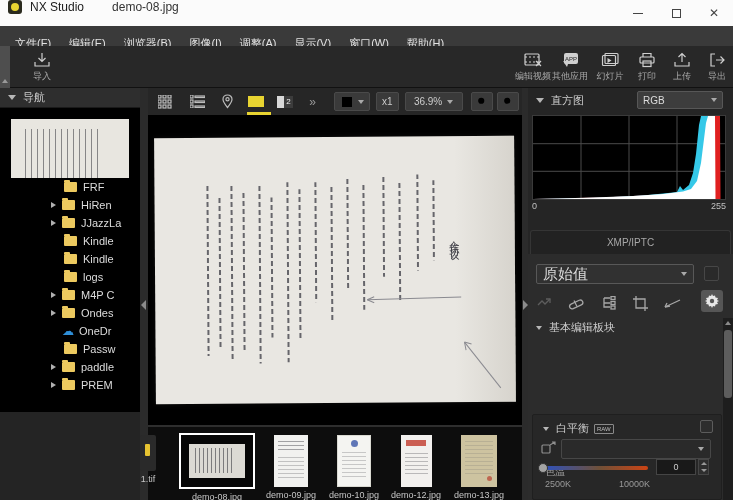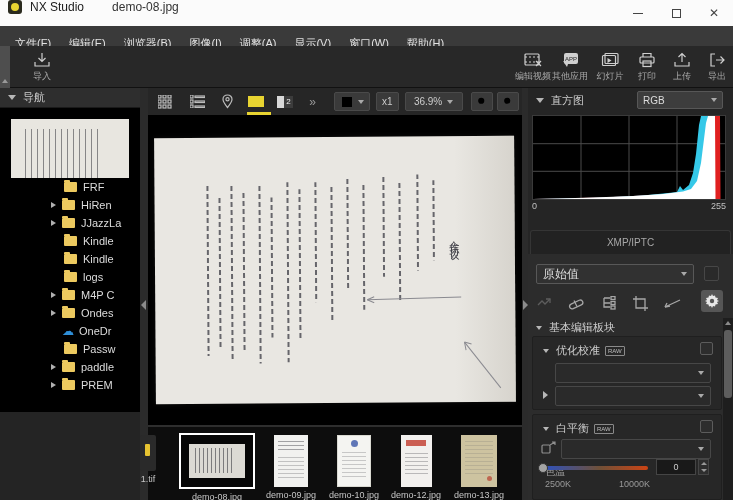--- a/index.html
+++ b/index.html
@@ -96,21 +96,21 @@
   .rightpanel{left:528px;top:88px;width:205px;height:412px;background:#252525}
   .rp-h{position:absolute;left:0;top:0;width:205px;height:25px;display:flex;align-items:center;padding-left:8px;color:#cfcfcf}
   .rgbsel{position:absolute;right:10px;top:3px;width:86px;height:18px;background:#3d3d3d;border:1px solid #575757;border-radius:2px;display:flex;align-items:center;padding:0 5px;color:#ddd;font-size:10px}
   .rgbsel .ddc{margin-left:auto}
   .histbox{position:absolute;left:4px;top:27px;width:194px;height:85px;background:#000;border:1px solid #3a3a3a}
   .histlabels{position:absolute;left:4px;top:113px;width:194px;display:flex;justify-content:space-between;font-size:9px;color:#c0c0c0}
   .tabs{position:absolute;left:2px;top:142px;width:201px;height:24px;display:flex;gap:2px}
   .tab{flex:1;background:#222;color:#a8a8a8;font-size:10px;display:flex;align-items:center;justify-content:center;border-radius:3px 3px 0 0;border:1px solid #353535;border-bottom:none}
   .tab.active{background:#3e3e3e;color:#e8e8e8}
   .adjpanel{position:absolute;left:0px;top:166px;width:205px;height:246px;background:#2c2c2c}
-  .sel{background:#313131;border:1px solid #585858;border-radius:2px;height:20px;display:flex;align-items:center;padding:0 6px;color:#ddd;font-size:12px;position:absolute}
+  .sel{background:#313131;border:1px solid #585858;border-radius:2px;height:20px;display:flex;align-items:center;padding:0 6px;color:#ddd;font-size:15px;position:absolute}
   .sel .ddc{margin-left:auto}
   .sel.empty{background:#2a2a2a;border-color:#474747}
   .minisq{position:absolute;width:15px;height:15px;background:#2a2a2a;border:1px solid #474747;border-radius:2px}
   .toolsrow{position:absolute;left:8px;top:38px;width:190px;height:22px;display:flex;align-items:center;gap:16px}
   .toolsrow svg{stroke:#a7a7a7;fill:none;stroke-width:1.3}
   .gearbtn{position:absolute;right:10px;top:36px;width:22px;height:22px;background:#565656;border-radius:3px;display:flex;align-items:center;justify-content:center}
   .sec-h{position:absolute;display:flex;align-items:center;color:#cfcfcf;font-size:11px}
   .rawbadge{display:inline-block;border:1px solid #8a8a8a;color:#bdbdbd;font-size:6px;padding:0 2px;margin-left:5px;line-height:8px;border-radius:1px}
   .chk{position:absolute;width:13px;height:13px;background:#2d2d2d;border:1px solid #5c5c5c;border-radius:2px}
   .secbox{position:absolute;left:4px;width:190px;background:#272727;border:1px solid #1f1f1f;border-radius:2px}
@@ -547,35 +547,20 @@
           <path d="M7 0l1 2 2-.5.5 2L13 4l-1 2 2 1-2 1 1 2-2.5.5-.5 2-2-.5-1 2-1-2-2 .5-.5-2L1 10l1-2-2-1 2-1-1-2 2.5-.5.5-2 2 .5z"></path>
           <circle cx="7" cy="7" r="2.2" fill="#565656"></circle>
         </svg>
     </span>
 
     <div class="sec-h" style="left:8px;top:66px">
       <i class="caret-d sm"></i>
       <span>基本编辑板块</span>
     </div>
 
-    <div class="secbox" style="top:82px;height:74px">
-      <div class="sec-h" style="left:10px;top:6px">
-        <i class="caret-d sm"></i>
-        <span>优化校准</span>
-        <span class="rawbadge">RAW</span>
-      </div>
-      <span class="chk" style="right:8px;top:5px"></span>
-      <div class="sel empty" style="left:22px;top:26px;width:156px">
-          <i class="ddc"></i>
-        </div>
-      <i class="caret-r" style="position:absolute;left:10px;top:54px"></i>
-      <div class="sel empty" style="left:22px;top:49px;width:156px">
-          <i class="ddc"></i>
-        </div>
-    </div>
 
     <div class="secbox" style="top:160px;height:86px">
       <div class="sec-h" style="left:10px;top:6px">
         <i class="caret-d sm"></i>
         <span>白平衡</span>
         <span class="rawbadge">RAW</span>
       </div>
       <span class="chk" style="right:8px;top:5px"></span>
       <svg width="15" height="14" viewBox="0 0 15 14" style="position:absolute;left:8px;top:26px;stroke:#8f8f8f;fill:none;stroke-width:1.2">
           <rect x="1" y="4" width="8" height="8" rx="1"></rect>

